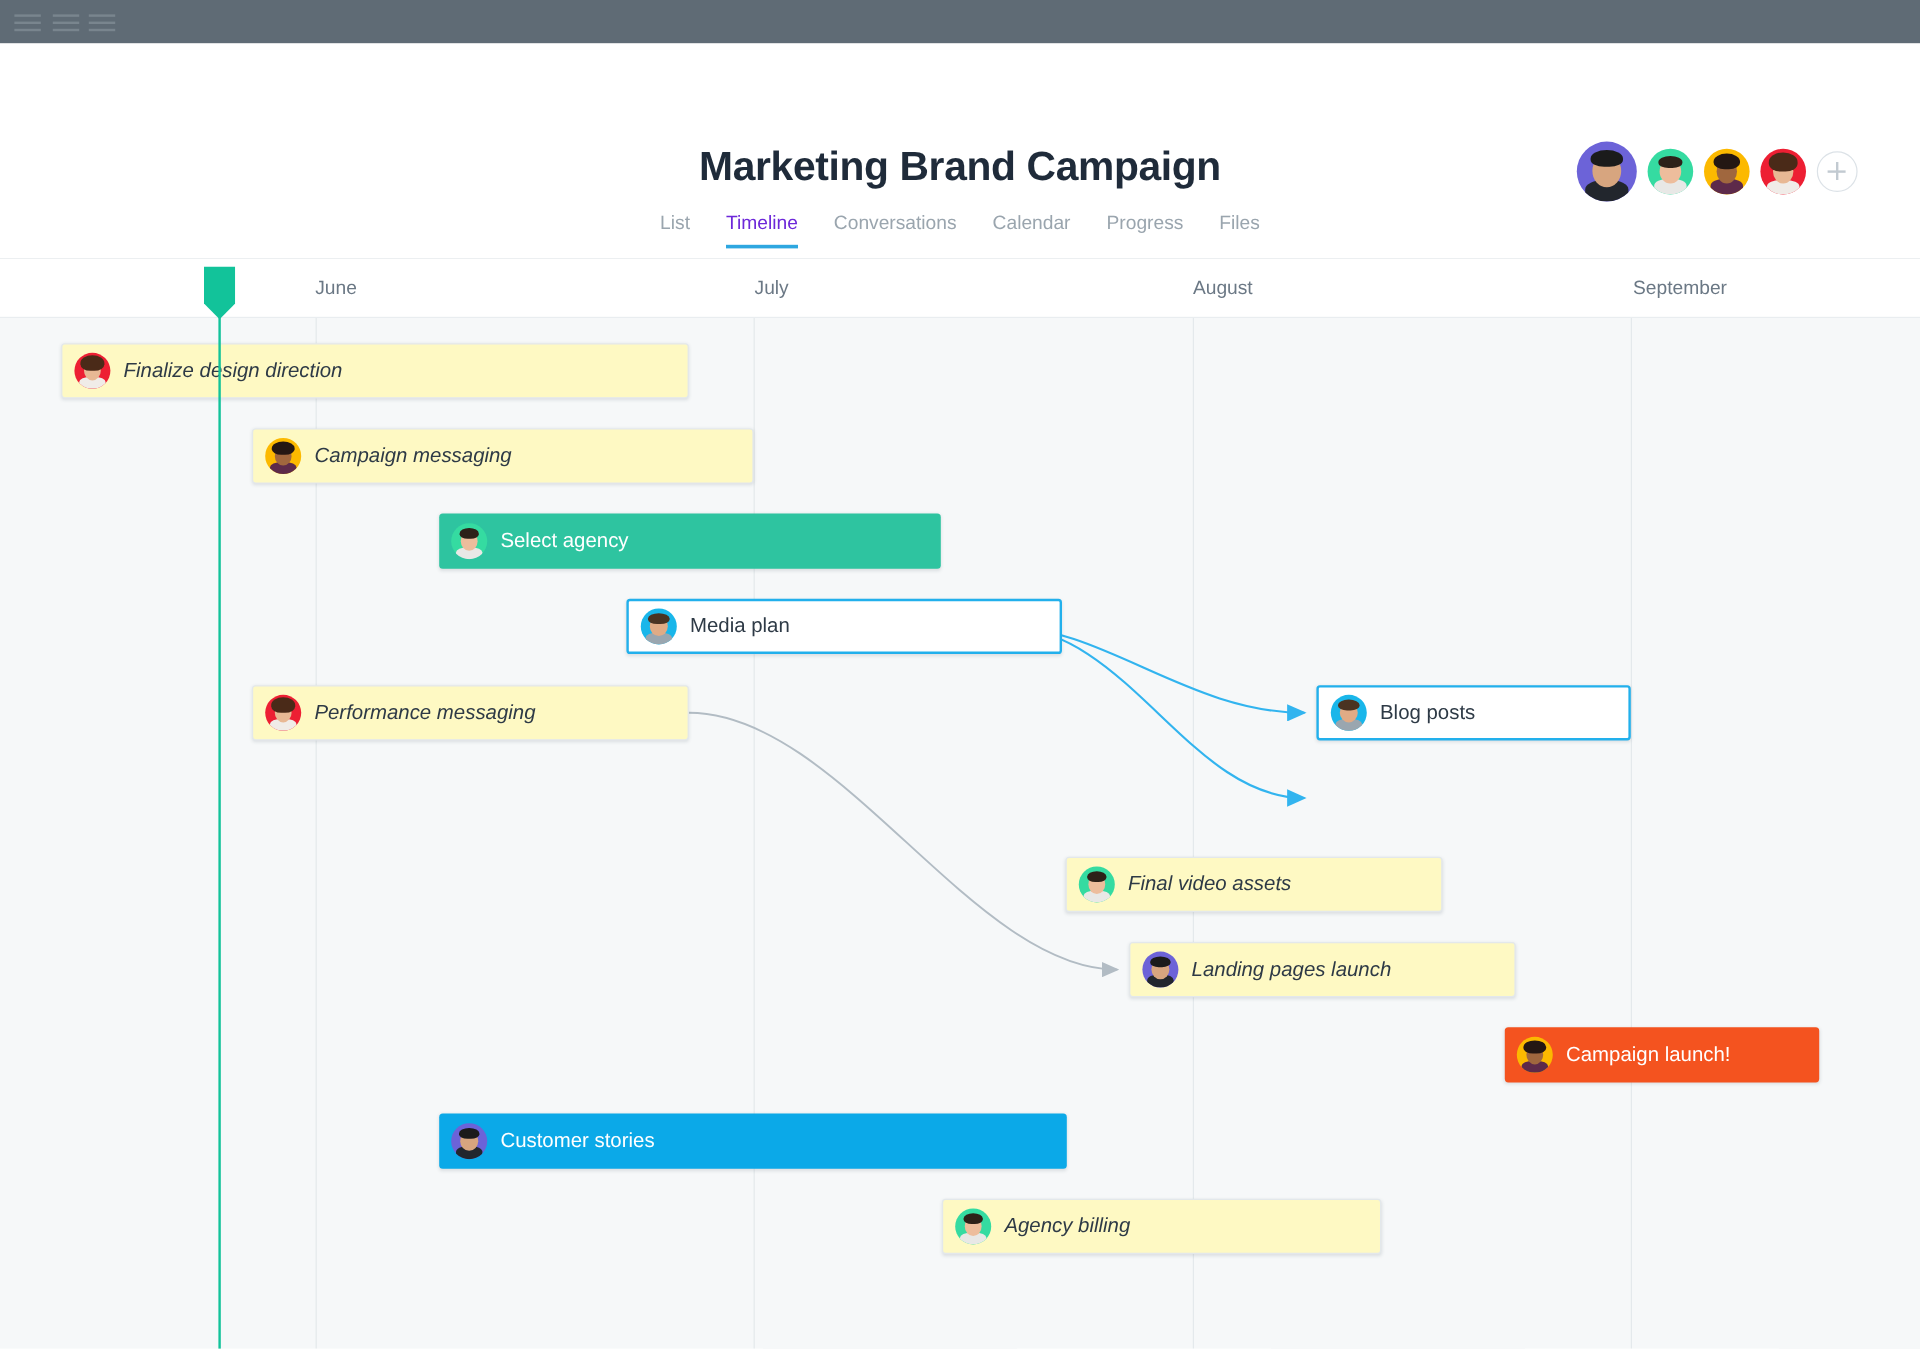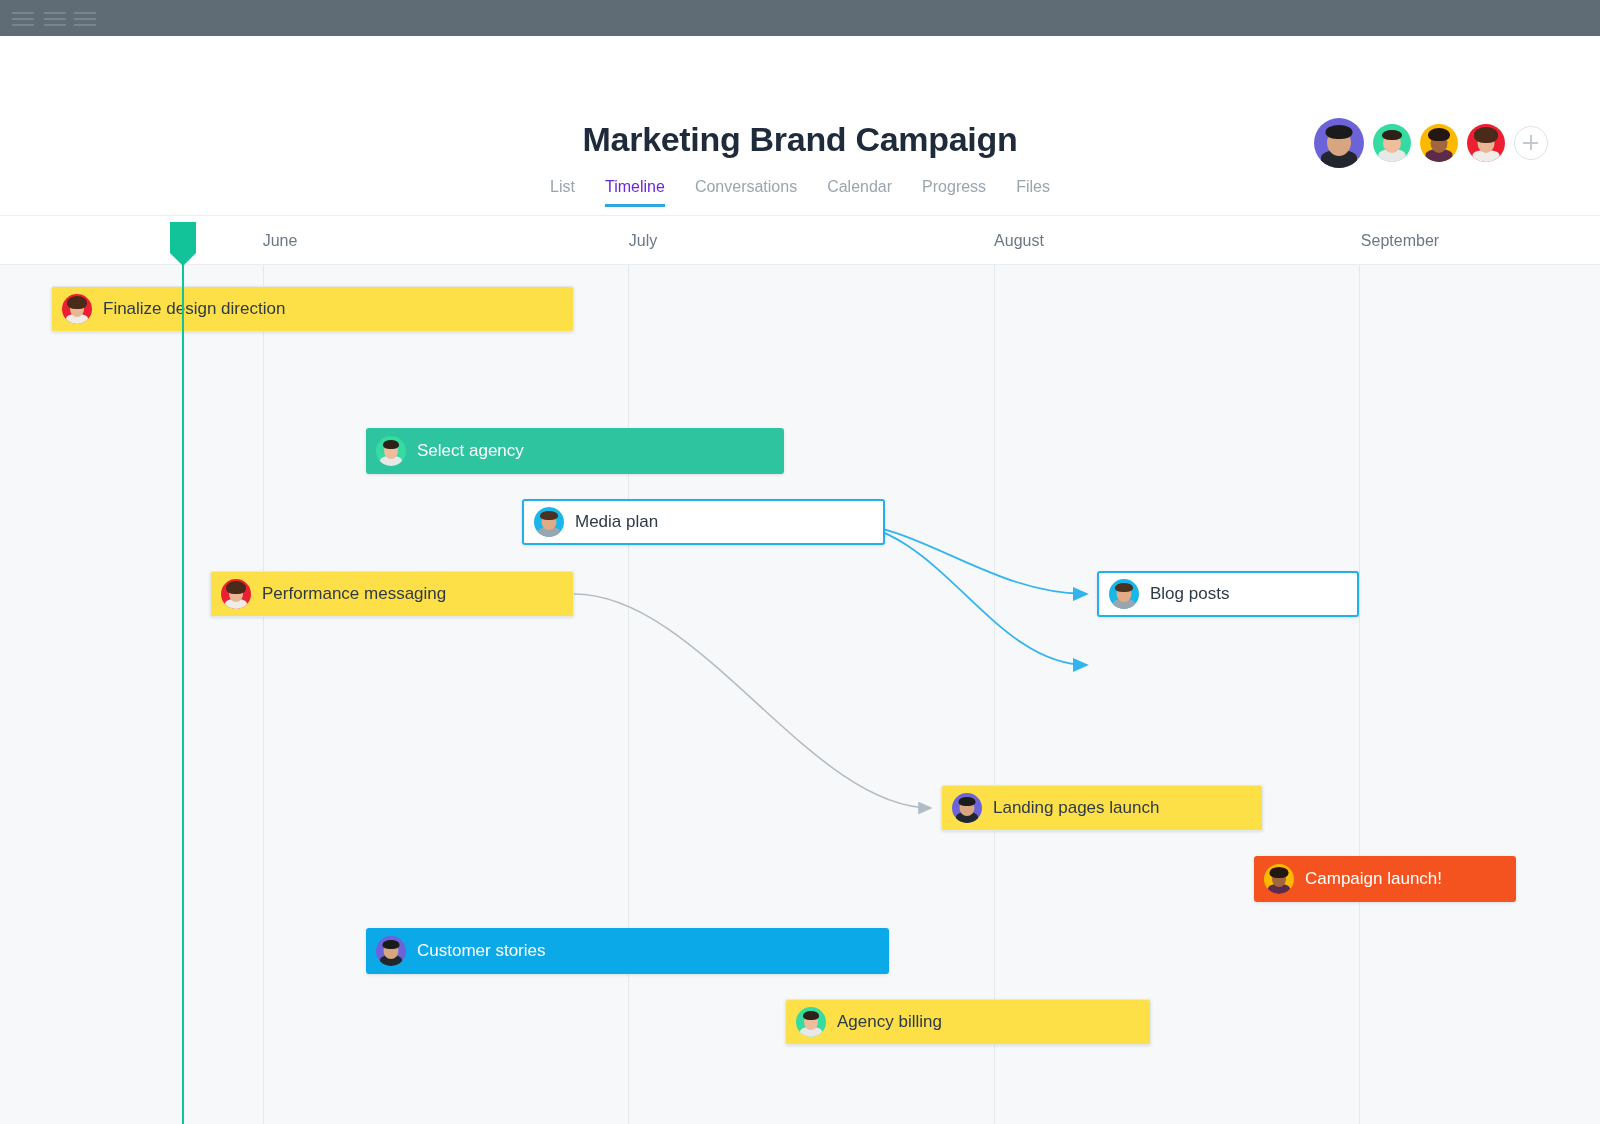--- a/index.html
+++ b/index.html
@@ -158,21 +158,21 @@
     width: 2px; height: 862px; background: #12c39a; z-index: 5;
   }
 
   
   .bar {
     position: absolute; height: 46px; border-radius: 3px;
     display: flex; align-items: center;
     box-shadow: 0 1px 3px rgba(40,55,70,.13);
     cursor: pointer; z-index: 3;
   }
-  .bar.white { background: #fde047; border: 1px solid #e3e8eb; }
+  .bar.white { background: #fef9c3; border: 1px solid #e3e8eb; font-style: italic; }
   .bar.blue-outline { background: #fff; border: 2px solid #22b0ec; }
   .bar .bar-avatar { margin-left: 10px; flex: none; }
   .bar .bar-label {
     margin-left: 11px; font-size: 17px; color: #2e3a46; white-space: nowrap;
   }
   .bar.filled .bar-label { color: #ffffff; }
 
   svg.connectors {
     position: absolute; left: 0; top: 0; width: 1600px; height: 859px;
     z-index: 2; pointer-events: none;
@@ -280,20 +280,28 @@
 
     <div class="bar white" style="left:51px;top:21px;width:523px">
       <div class="avatar bar-avatar" style="width:30px;height:30px;background:#ed1f33;">
         <div class="body" style="bottom:0;width:22px;height:10px;background:#f0ece8;"></div>
         <div class="head" style="bottom:7px;width:14px;height:16px;background:#e8b894;"></div>
         <div class="hair" style="bottom:15px;width:20px;height:13px;background:#4a2a18;"></div>
       </div>
       <span class="bar-label">Finalize design direction</span>
     </div>
 
+    <div class="bar white" style="left:210px;top:92px;width:418px">
+      <div class="avatar bar-avatar" style="width:30px;height:30px;background:#fcb900;">
+        <div class="body" style="bottom:0;width:22px;height:10px;background:#5d2a4a;"></div>
+        <div class="head" style="bottom:7px;width:14px;height:16px;background:#a0673e;"></div>
+        <div class="hair" style="bottom:16px;width:19px;height:11px;background:#241713;"></div>
+      </div>
+      <span class="bar-label">Campaign messaging</span>
+    </div>
 
     <div class="bar filled" style="left:366px;top:163px;width:418px;background:#2ec4a0">
       <div class="avatar bar-avatar" style="width:30px;height:30px;background:#35dba1;">
         <div class="body" style="bottom:0;width:22px;height:10px;background:#e8e8e6;"></div>
         <div class="head" style="bottom:7px;width:14px;height:16px;background:#edbd9c;"></div>
         <div class="hair" style="bottom:17px;width:16px;height:9px;background:#2d2119;"></div>
       </div>
       <span class="bar-label">Select agency</span>
     </div>
 
@@ -318,20 +326,28 @@
     <div class="bar blue-outline" style="left:1097px;top:306px;width:262px">
       <div class="avatar bar-avatar" style="width:30px;height:30px;background:#19b6ea;">
         <div class="body" style="bottom:0;width:22px;height:10px;background:#9aa6af;"></div>
         <div class="head" style="bottom:7px;width:15px;height:16px;background:#e0ab85;"></div>
         <div class="hair" style="bottom:17px;width:18px;height:9px;background:#4a3322;"></div>
       </div>
       <span class="bar-label">Blog posts</span>
     </div>
 
 
+    <div class="bar white" style="left:888px;top:449px;width:314px">
+      <div class="avatar bar-avatar" style="width:30px;height:30px;background:#35dba1;">
+        <div class="body" style="bottom:0;width:22px;height:10px;background:#e8e8e6;"></div>
+        <div class="head" style="bottom:7px;width:14px;height:16px;background:#edbd9c;"></div>
+        <div class="hair" style="bottom:17px;width:16px;height:9px;background:#2d2119;"></div>
+      </div>
+      <span class="bar-label">Final video assets</span>
+    </div>
 
     <div class="bar white" style="left:941px;top:520px;width:322px">
       <div class="avatar bar-avatar" style="width:30px;height:30px;background:#6c63d8;">
         <div class="body" style="bottom:0;width:22px;height:11px;background:#22262d;"></div>
         <div class="head" style="bottom:7px;width:15px;height:16px;background:#d7a57f;"></div>
         <div class="hair" style="bottom:17px;width:17px;height:9px;background:#1b1b1b;"></div>
       </div>
       <span class="bar-label">Landing pages launch</span>
     </div>
 

